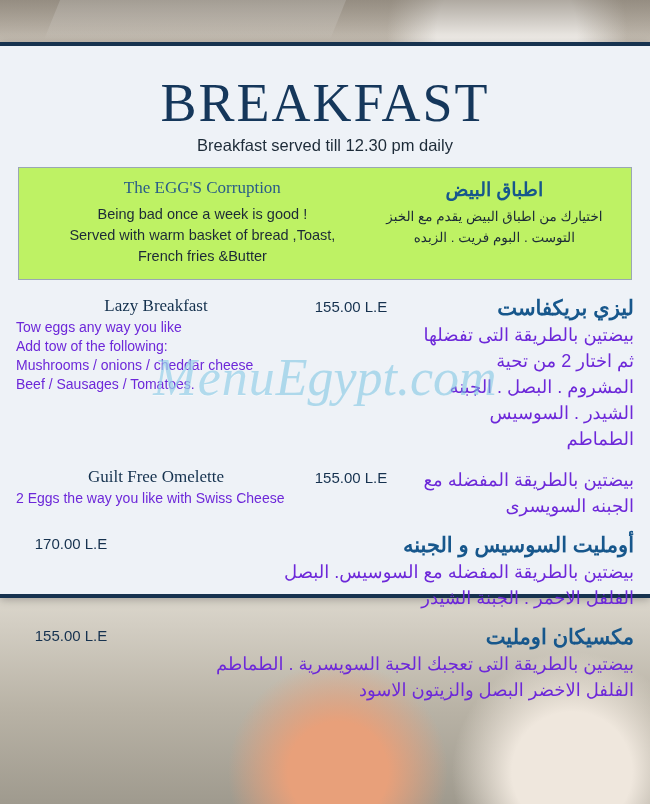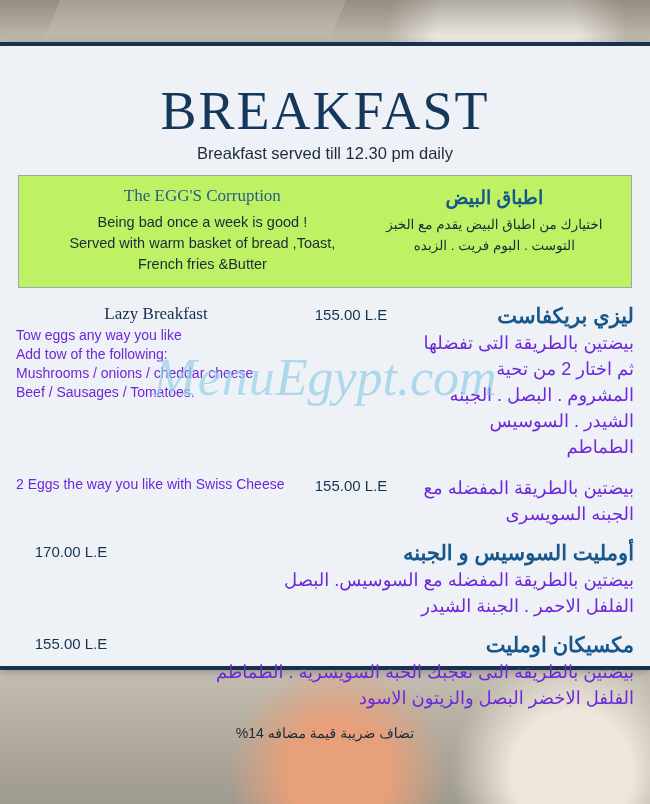--- a/index.html
+++ b/index.html
@@ -39,27 +39,27 @@
     left: 0; right: 0; top: 0; height: 42px;
     background: linear-gradient(180deg, rgba(120,112,100,0.55), rgba(120,112,100,0));
   }
 
   
   .menu-card {
     position: absolute;
     left: 0;
     right: 0;
     top: 42px;
-    height: 628px;
+    height: 556px;
     background: #eef2f7;
     border-top: 4px solid #16324f;
     border-bottom: 4px solid #16324f;
     box-shadow: 0 2px 8px rgba(0,0,0,0.25);
     box-sizing: border-box;
-    padding: 16px 10px;
+    padding: 8px 10px;
   }
 
   .title {
     text-align: center;
     font-family: "Liberation Serif", serif;
     font-size: 54px;
     letter-spacing: 2px;
     color: #15375b;
     margin: 18px 0 2px 0;
     font-weight: normal;
@@ -232,20 +232,21 @@
       <div class="item-right">
         <div class="item-name-ar">ليزي بريكفاست</div>
         <div class="item-desc-ar" style="white-space:pre-line;">بيضتين بالطريقة التى تفضلها ثم اختار 2 من تحية
 المشروم . البصل . الجبنه الشيدر . السوسيس
 الطماطم</div>
       </div>
     </div>
 
     <div class="item">
       <div class="item-left">
+        <div class="item-name-en">Guilt Free Omelette</div>
         <div class="item-desc-en" style="white-space:pre-line;">2 Eggs the way you like with Swiss Cheese</div>
       </div>
       <div class="item-price">155.00 L.E</div>
       <div class="item-right">
         <div class="item-desc-ar" style="white-space:pre-line;">بيضتين بالطريقة المفضله مع الجبنه السويسرى</div>
       </div>
     </div>
 
     <div class="item">
       <div class="item-price">170.00 L.E</div>
@@ -260,19 +261,18 @@
       <div class="item-price">155.00 L.E</div>
       <div class="item-right">
         <div class="item-name-ar">مكسيكان اوملیت</div>
         <div class="item-desc-ar" style="white-space:pre-line;">بيضتين بالطريقة التى تعجبك الحبة السويسرية . الطماطم
 الفلفل الاخضر البصل والزيتون الاسود</div>
       </div>
     </div>
 
   </div>
 
-  <div class="footer-note">تضاف ضريبة قيمة مضافه 14%</div>
 
 </div>
 
 <div class="watermark">
   <span class="wm-text">Menu</span><span class="wm-sub">Egypt.com</span>
 </div>
 
 </body></html>

